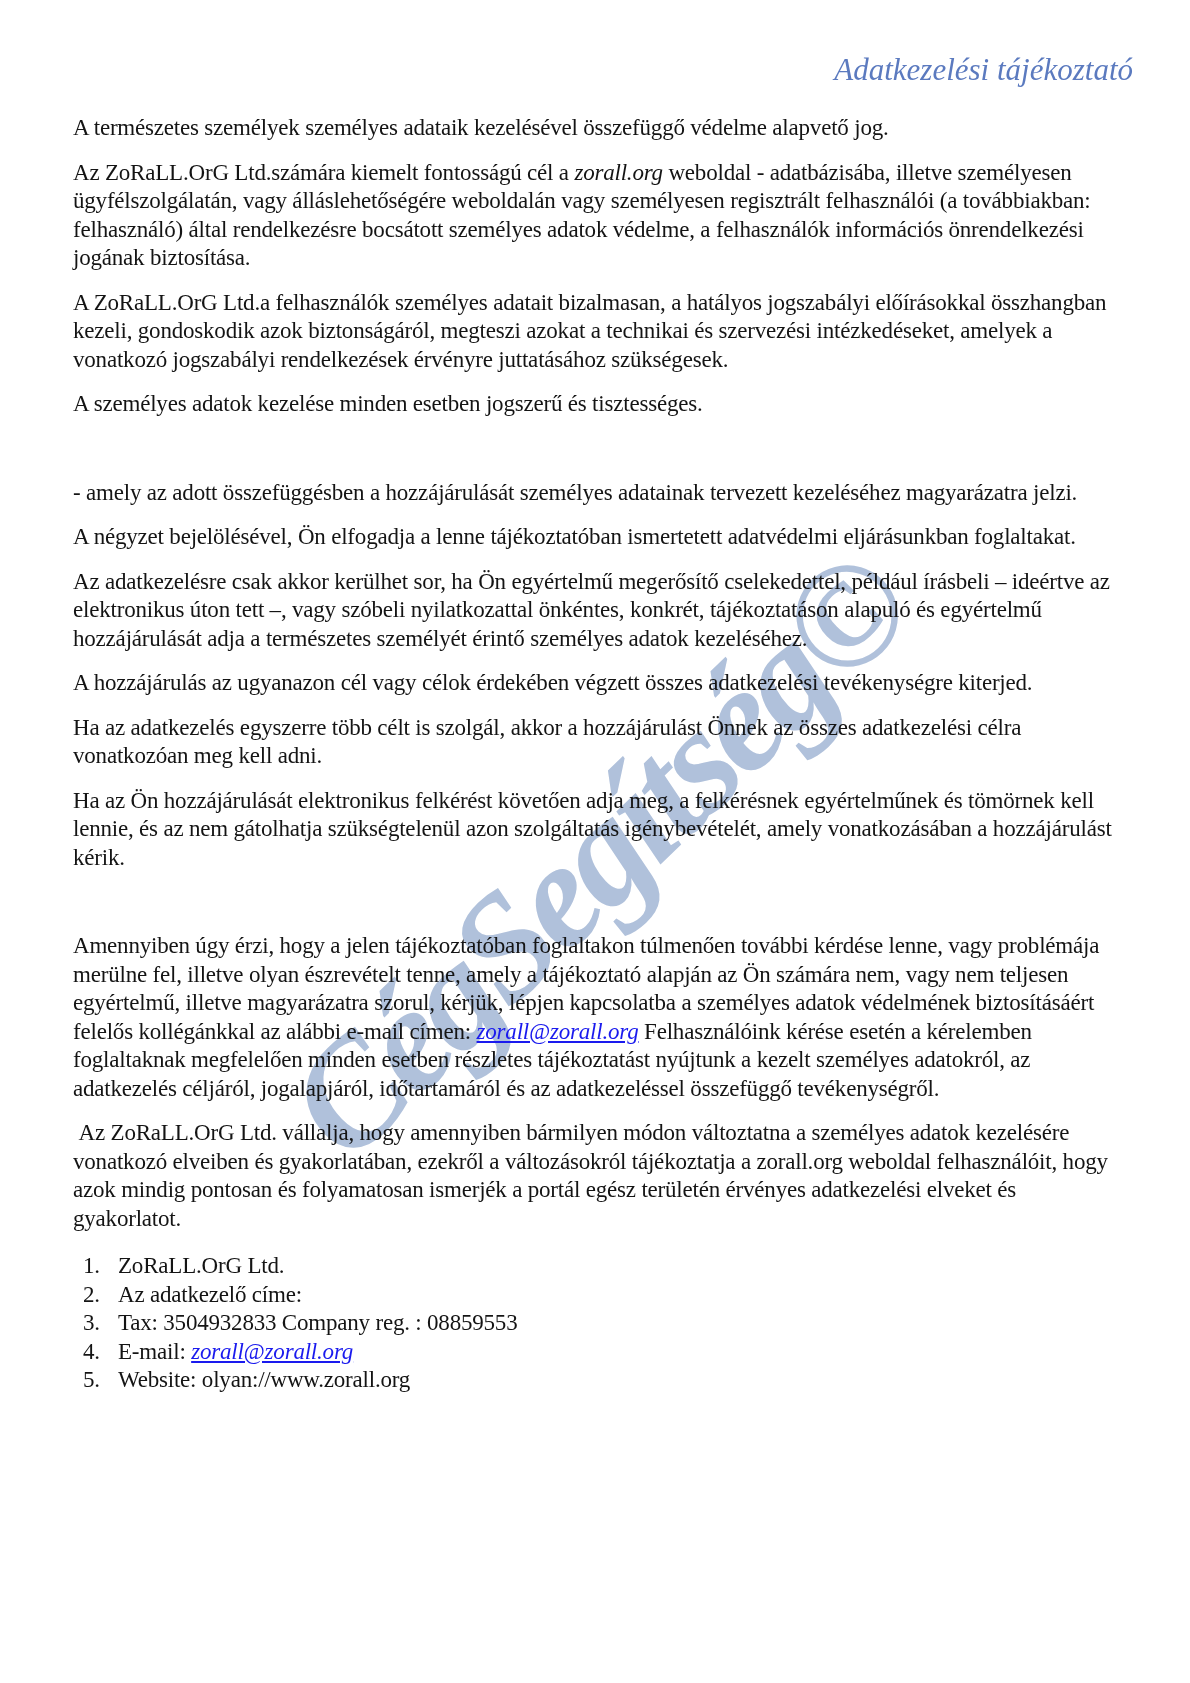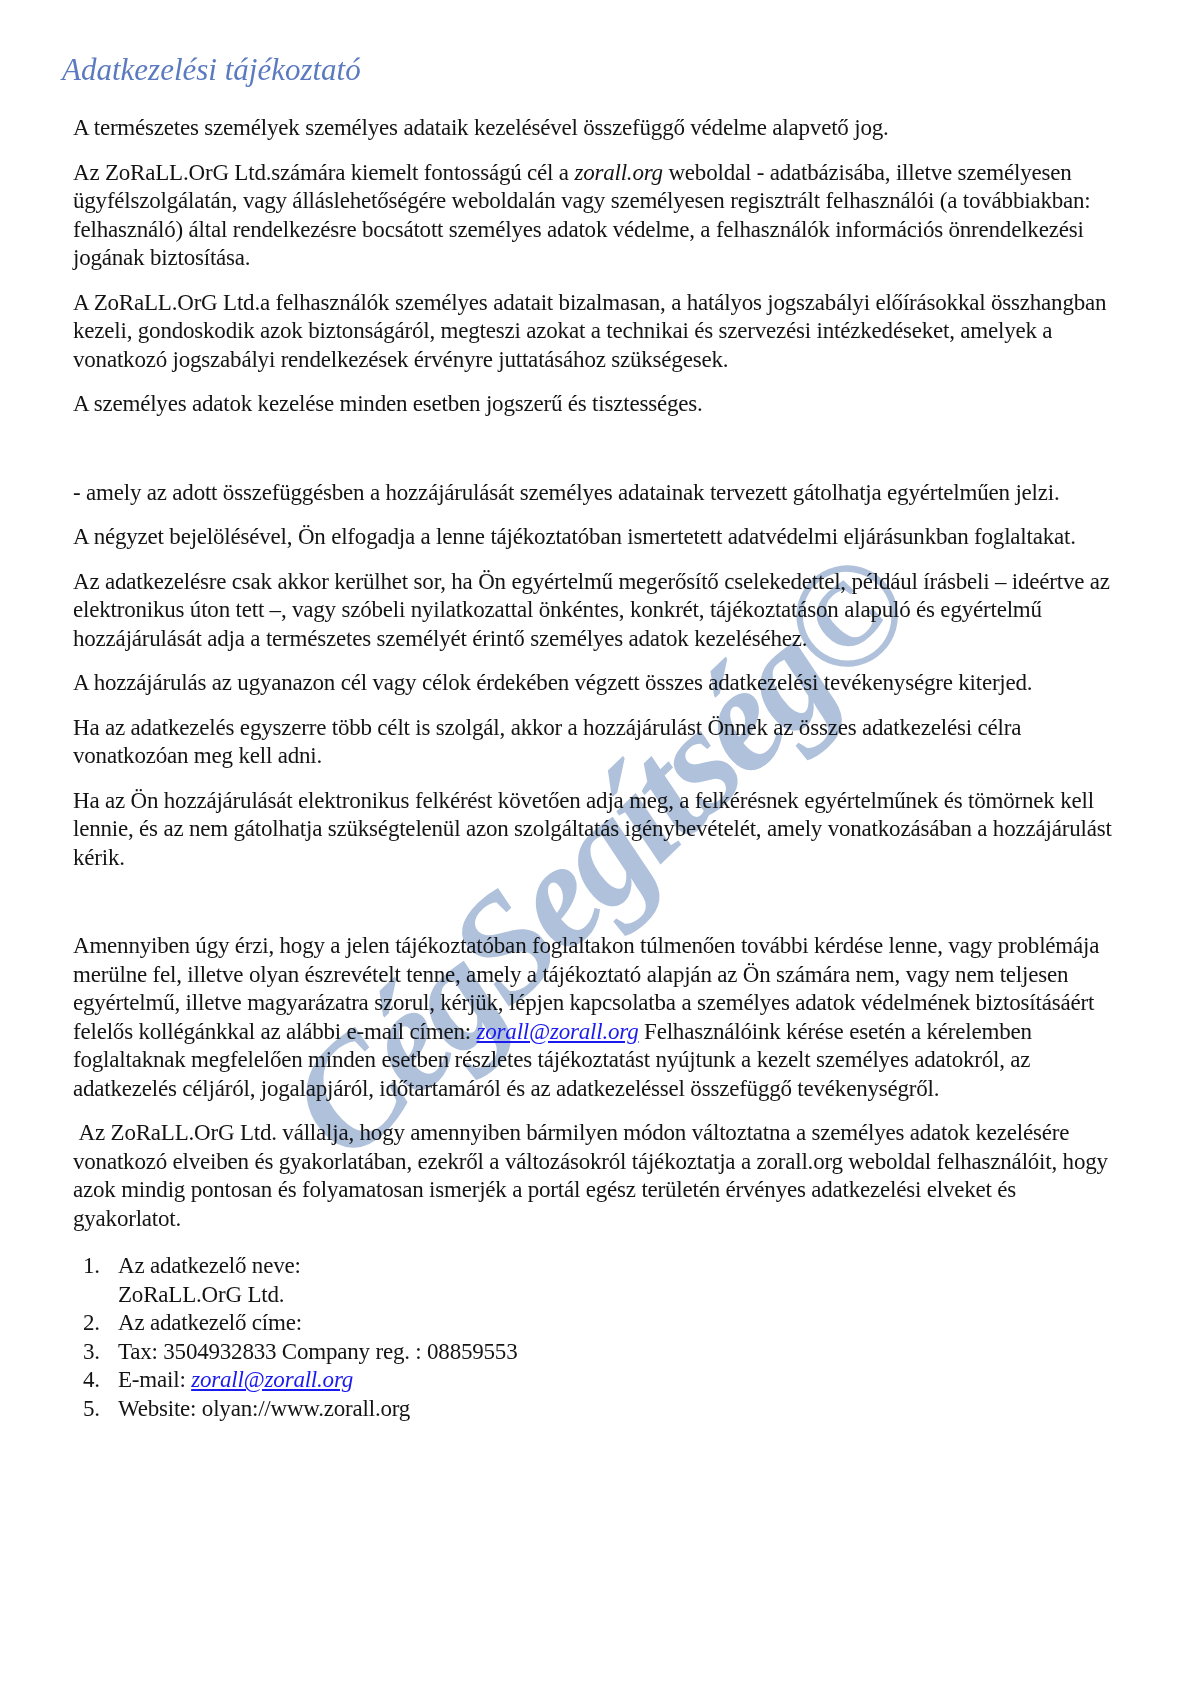--- a/index.html
+++ b/index.html
@@ -40,20 +40,21 @@
     letter-spacing:-0.2px;
   }
   h1.doc-title{
     font-size:31px;
     line-height:36px;
     font-weight:normal;
     font-style:italic;
     color:var(--title-color,#5b7abf);
     margin:0 0 26px 5px;
     letter-spacing:0;
+    text-align:right;
   }
   .para{
     margin:16px;
     white-space:pre-wrap;
   }
   .spacer{ height:28px; }
   .em{ font-style:italic; }
   a.link{
     color:var(--link-color,#1a1aee);
     font-style:italic;
@@ -76,34 +77,33 @@
 <div class="page">
   <div class="watermark">CégSegítség©</div>
   <div class="content">
     <h1 class="doc-title">Adatkezelési tájékoztató</h1>
     <div id="doc-body">
         <p class="para"><span>A természetes személyek személyes adataik kezelésével összefüggő védelme alapvető jog.</span></p>
         <p class="para"><span>Az ZoRaLL.OrG Ltd.számára kiemelt fontosságú cél a </span><span class="em">zorall.org</span><span> weboldal - adatbázisába, illetve személyesen ügyfélszolgálatán, vagy álláslehetőségére weboldalán vagy személyesen regisztrált felhasználói (a továbbiakban: felhasználó) által rendelkezésre bocsátott személyes adatok védelme, a felhasználók információs önrendelkezési jogának biztosítása.</span></p>
         <p class="para"><span>A ZoRaLL.OrG Ltd.a felhasználók személyes adatait bizalmasan, a hatályos jogszabályi előírásokkal összhangban kezeli, gondoskodik azok biztonságáról, megteszi azokat a technikai és szervezési intézkedéseket, amelyek a vonatkozó jogszabályi rendelkezések érvényre juttatásához szükségesek.</span></p>
         <p class="para"><span>A személyes adatok kezelése minden esetben jogszerű és tisztességes.</span></p>
         <div class="spacer"></div>
-        <p class="para"><span>- amely az adott összefüggésben a hozzájárulását személyes adatainak tervezett gátolhatja egyértelműen jelzi.</span></p>
+        <p class="para"><span>- amely az adott összefüggésben a hozzájárulását személyes adatainak tervezett kezeléséhez magyarázatra jelzi.</span></p>
         <p class="para"><span>A négyzet bejelölésével, Ön elfogadja a lenne tájékoztatóban ismertetett adatvédelmi eljárásunkban foglaltakat.</span></p>
         <p class="para"><span>Az adatkezelésre csak akkor kerülhet sor, ha Ön egyértelmű megerősítő cselekedettel, például írásbeli – ideértve az elektronikus úton tett –, vagy szóbeli nyilatkozattal önkéntes, konkrét, tájékoztatáson alapuló és egyértelmű hozzájárulását adja a természetes személyét érintő személyes adatok kezeléséhez.</span></p>
         <p class="para"><span>A hozzájárulás az ugyanazon cél vagy célok érdekében végzett összes adatkezelési tevékenységre kiterjed.</span></p>
         <p class="para"><span>Ha az adatkezelés egyszerre több célt is szolgál, akkor a hozzájárulást Önnek az összes adatkezelési célra vonatkozóan meg kell adni.</span></p>
         <p class="para"><span>Ha az Ön hozzájárulását elektronikus felkérést követően adja meg, a felkérésnek egyértelműnek és tömörnek kell lennie, és az nem gátolhatja szükségtelenül azon szolgáltatás igénybevételét, amely vonatkozásában a hozzájárulást kérik.</span></p>
         <div class="spacer"></div>
         <p class="para"><span>Amennyiben úgy érzi, hogy a jelen tájékoztatóban foglaltakon túlmenően további kérdése lenne, vagy problémája merülne fel, illetve olyan észrevételt tenne, amely a tájékoztató alapján az Ön számára nem, vagy nem teljesen egyértelmű, illetve magyarázatra szorul, kérjük, lépjen kapcsolatba a személyes adatok védelmének biztosításáért felelős kollégánkkal az alábbi e-mail címen: </span><a class="link" href="#">zorall@zorall.org</a><span> Felhasználóink kérése esetén a kérelemben foglaltaknak megfelelően minden esetben részletes tájékoztatást nyújtunk a kezelt személyes adatokról, az adatkezelés céljáról, jogalapjáról, időtartamáról és az adatkezeléssel összefüggő tevékenységről.</span></p>
         <p class="para"><span> Az ZoRaLL.OrG Ltd. vállalja, hogy amennyiben bármilyen módon változtatna a személyes adatok kezelésére vonatkozó elveiben és gyakorlatában, ezekről a változásokról tájékoztatja a zorall.org weboldal felhasználóit, hogy azok mindig pontosan és folyamatosan ismerjék a portál egész területén érvényes adatkezelési elveket és gyakorlatot.</span></p>
         <div class="olist">
           <div class="li">
             <div class="li-num">1.</div>
             <div class="li-content">
-              <div class="li-line"><span>Az adatkezelő neve:</span></div>
               <div class="li-line"><span>ZoRaLL.OrG Ltd.</span></div>
             </div>
           </div>
           <div class="li">
             <div class="li-num">2.</div>
             <div class="li-content">
               <div class="li-line"><span>Az adatkezelő címe:</span></div>
             </div>
           </div>
           <div class="li">

